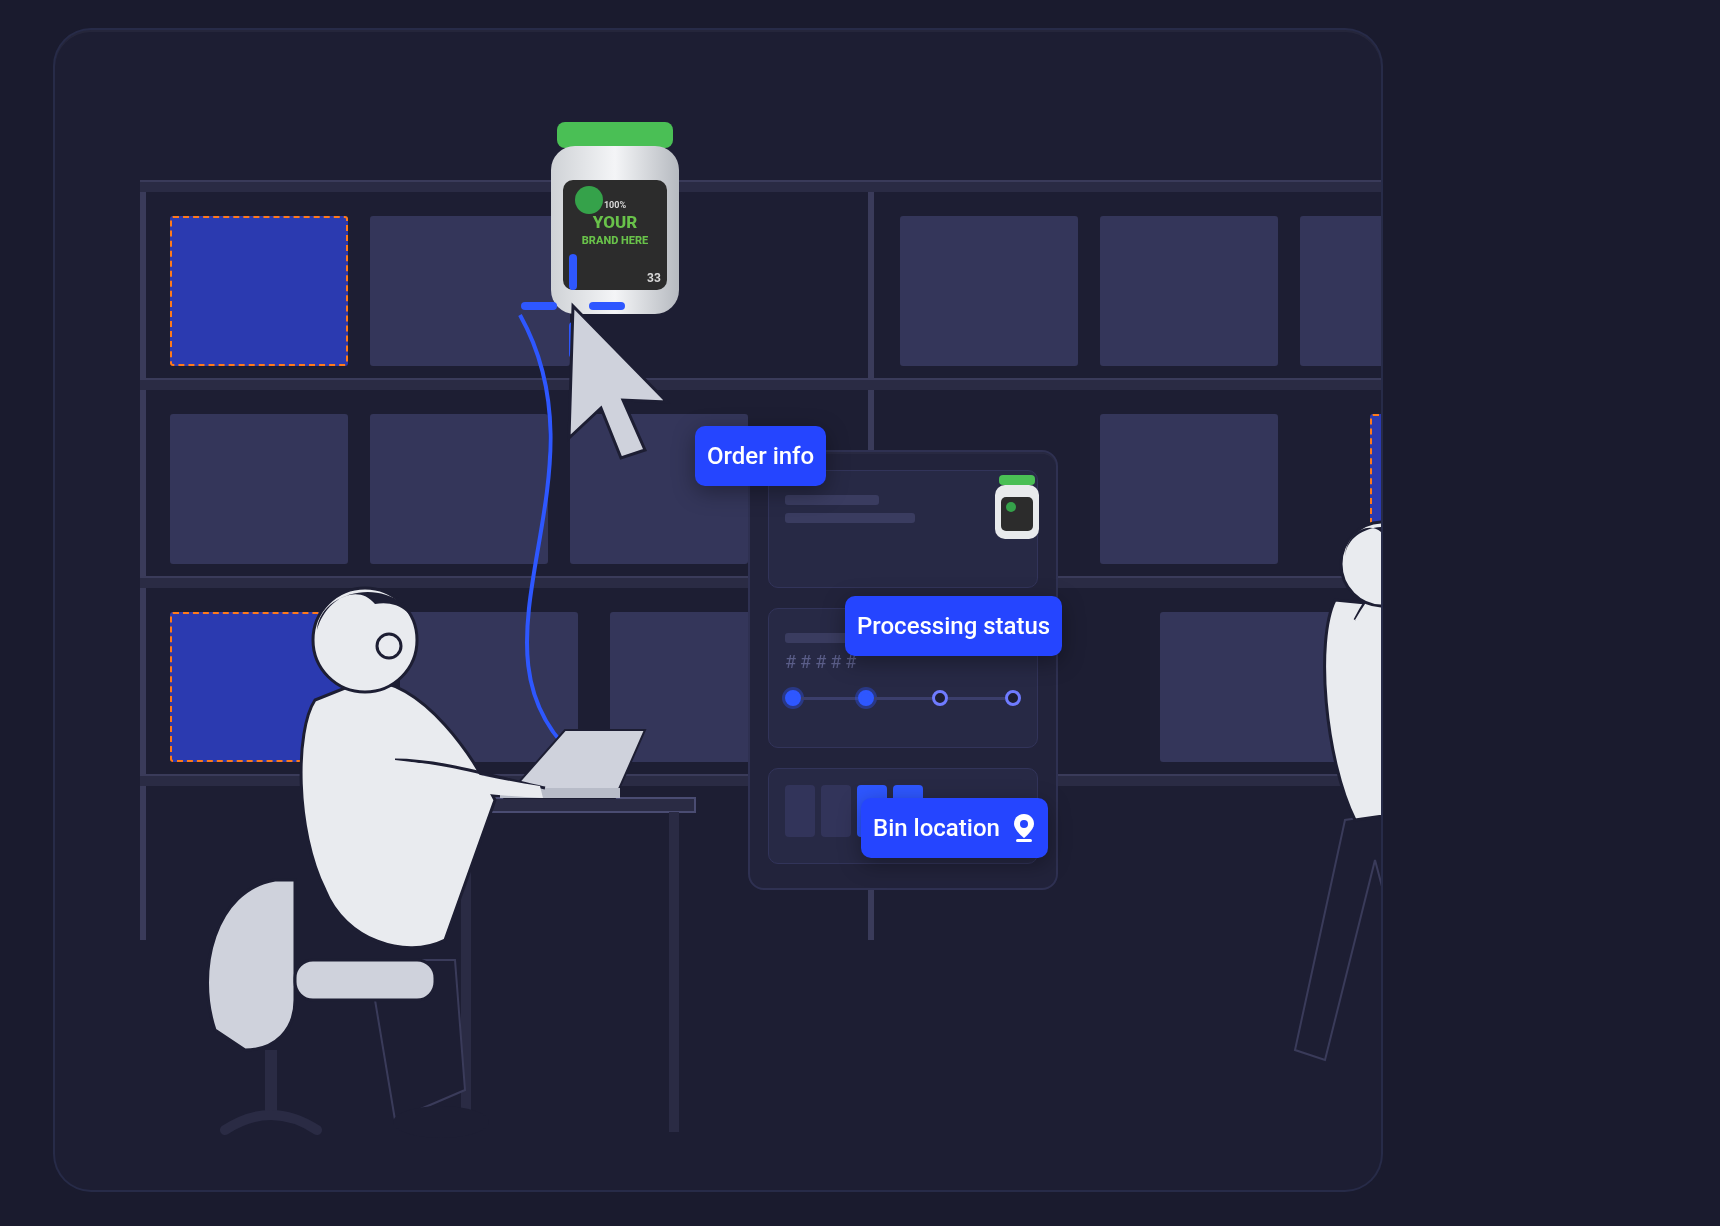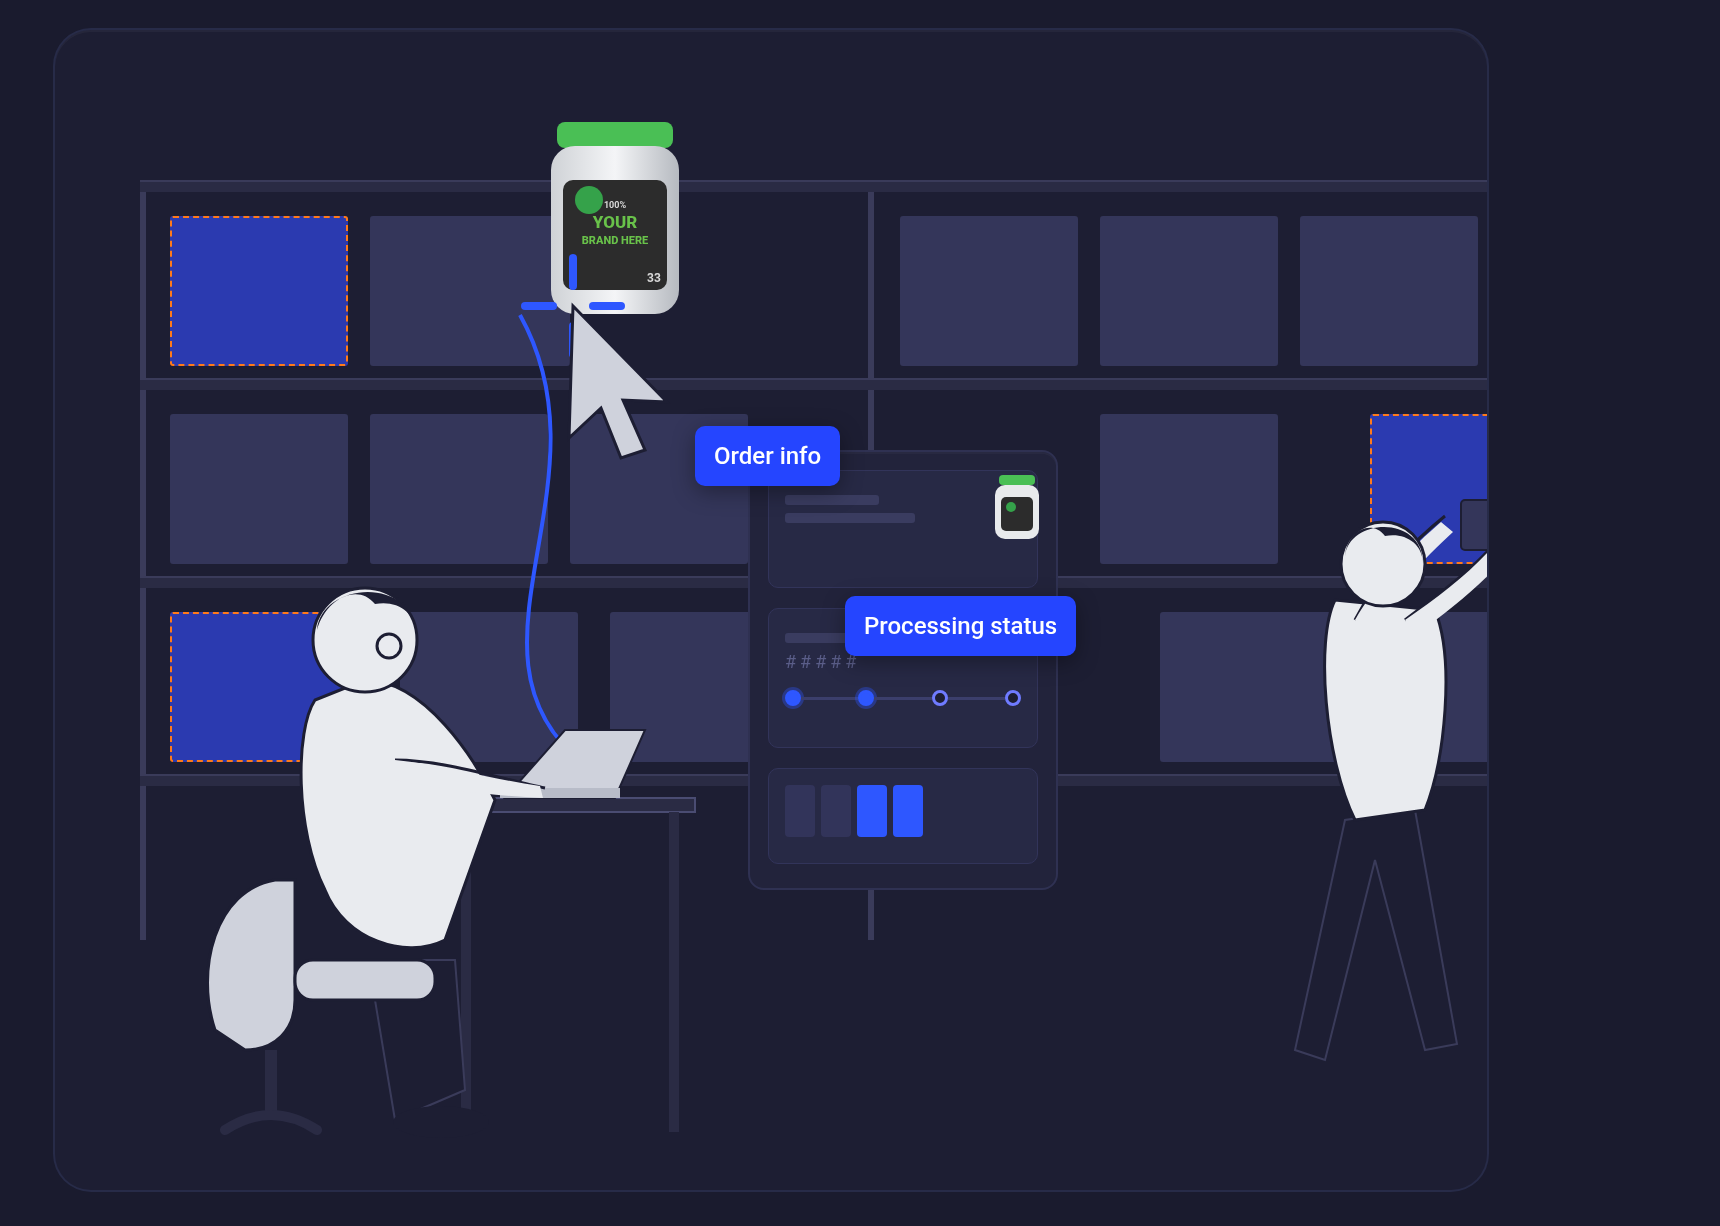--- a/index.html
+++ b/index.html
@@ -8,21 +8,21 @@
     height: 1226px;
     background: #1a1b2e;
     font-family: -apple-system, BlinkMacSystemFont, "Segoe UI", Roboto, sans-serif;
     position: relative;
     overflow: hidden;
   }
   .frame {
     position: absolute;
     left: 55px;
     top: 30px;
-    width: 1432px;
+    width: 1326px;
     height: 1160px;
     background: #1d1e33;
     border-radius: 36px;
     box-shadow: 0 0 0 2px rgba(80,90,150,0.25), inset 0 2px 0 rgba(255,255,255,0.04);
     overflow: hidden;
   }
 
   
   .shelving {
     position: absolute;
@@ -132,21 +132,21 @@
     height: 72px;
   }
 
   
   .callout {
     position: absolute;
     background: #2545ff;
     color: #fff;
     font-size: 24px;
     font-weight: 500;
-    padding: 16px 19px;
+    padding: 16px 12px;
     border-radius: 10px;
     box-shadow: 0 6px 22px rgba(0,0,0,0.35);
     display: flex;
     align-items: center;
     gap: 12px;
   }
   .callout .pin-icon {
     display:inline-flex;
   }
 
@@ -303,20 +303,30 @@
       </div>
     </div>
   </div>
 
   <div class="callout" style="left:640px; top:396px;">
     <span>Order info</span>
   </div>
   <div class="callout" style="left:790px; top:566px;justify-content:center;">
     <span>Processing status</span>
   </div>
+  <div class="callout" style="left:806px; top:768px;">
+    <span>Bin location</span>
+    <span class="pin-icon">
+      <svg width="24" height="28" viewBox="0 0 24 28">
+        <path d="M12 0C6 0 2 4.5 2 10c0 6 10 14 10 14s10-8 10-14C22 4.5 18 0 12 0z" fill="#fff"></path>
+        <circle cx="12" cy="10" r="4" fill="#2545ff"></circle>
+        <rect x="4" y="25" width="16" height="3" rx="1.5" fill="#fff"></rect>
+      </svg>
+    </span>
+  </div>
 
   <div class="worker-seated">
     <svg viewBox="0 0 560 640" width="560" height="640">
 
       <rect x="300" y="268" width="250" height="14" fill="#2a2b44" stroke="#4a4c72" stroke-width="2"></rect>
       <rect x="316" y="282" width="10" height="320" fill="#2a2b44"></rect>
       <rect x="524" y="282" width="10" height="320" fill="#2a2b44"></rect>
 
       <path d="M 360 268 L 470 268 L 500 200 L 420 200 Z" fill="#cfd2dc" stroke="#1d1e33" stroke-width="2"></path>
       <rect x="355" y="258" width="120" height="10" fill="#b8bcc8"></rect>

